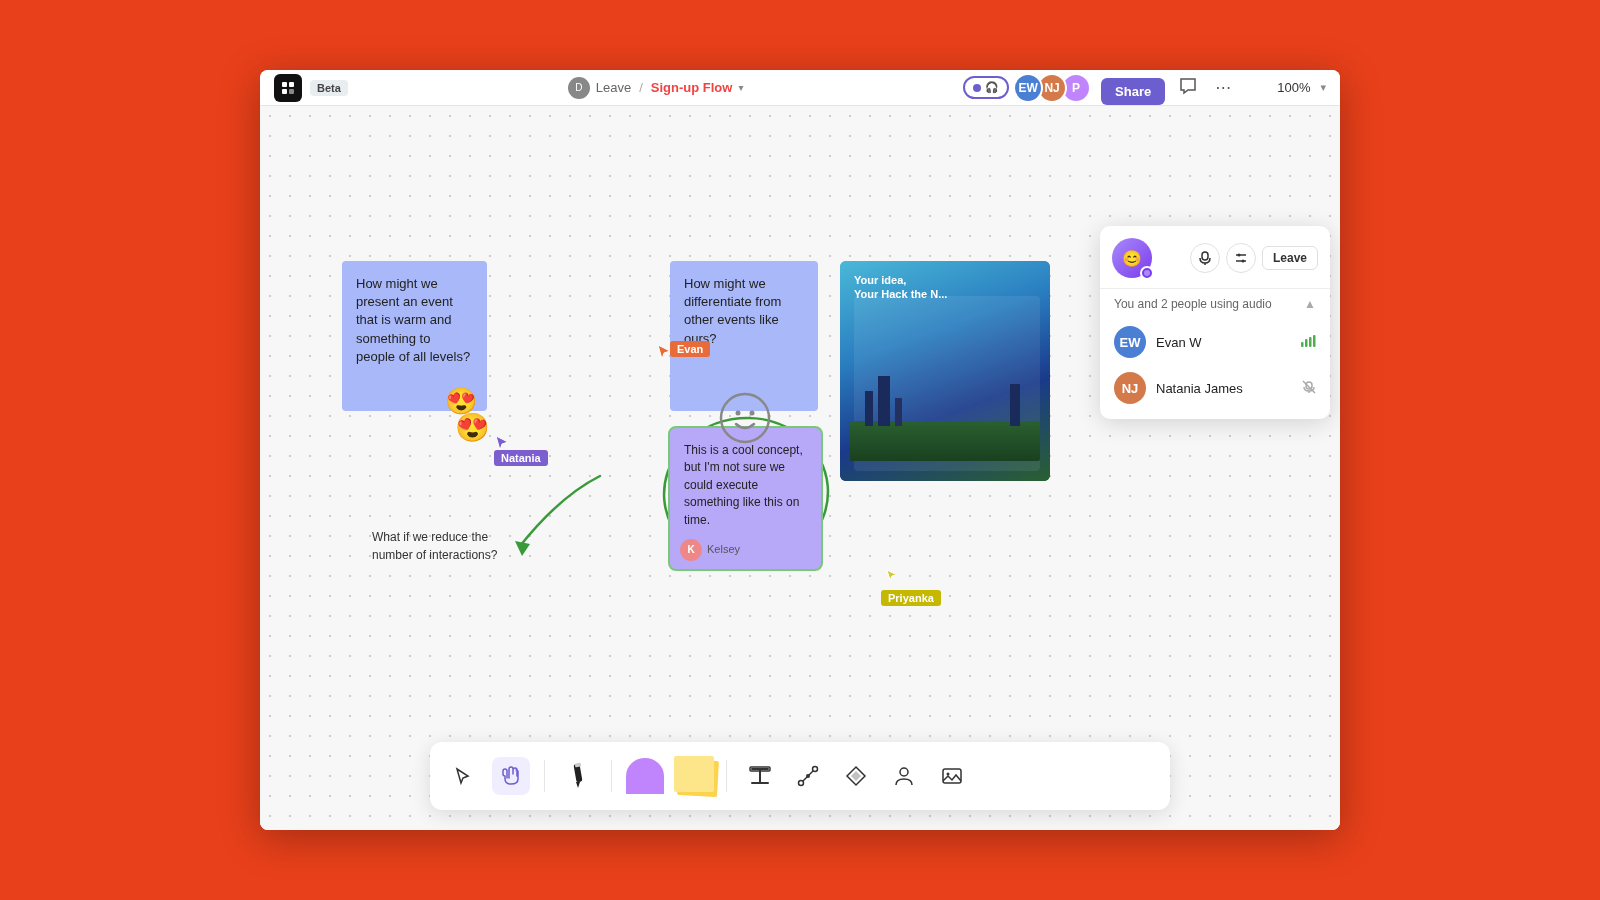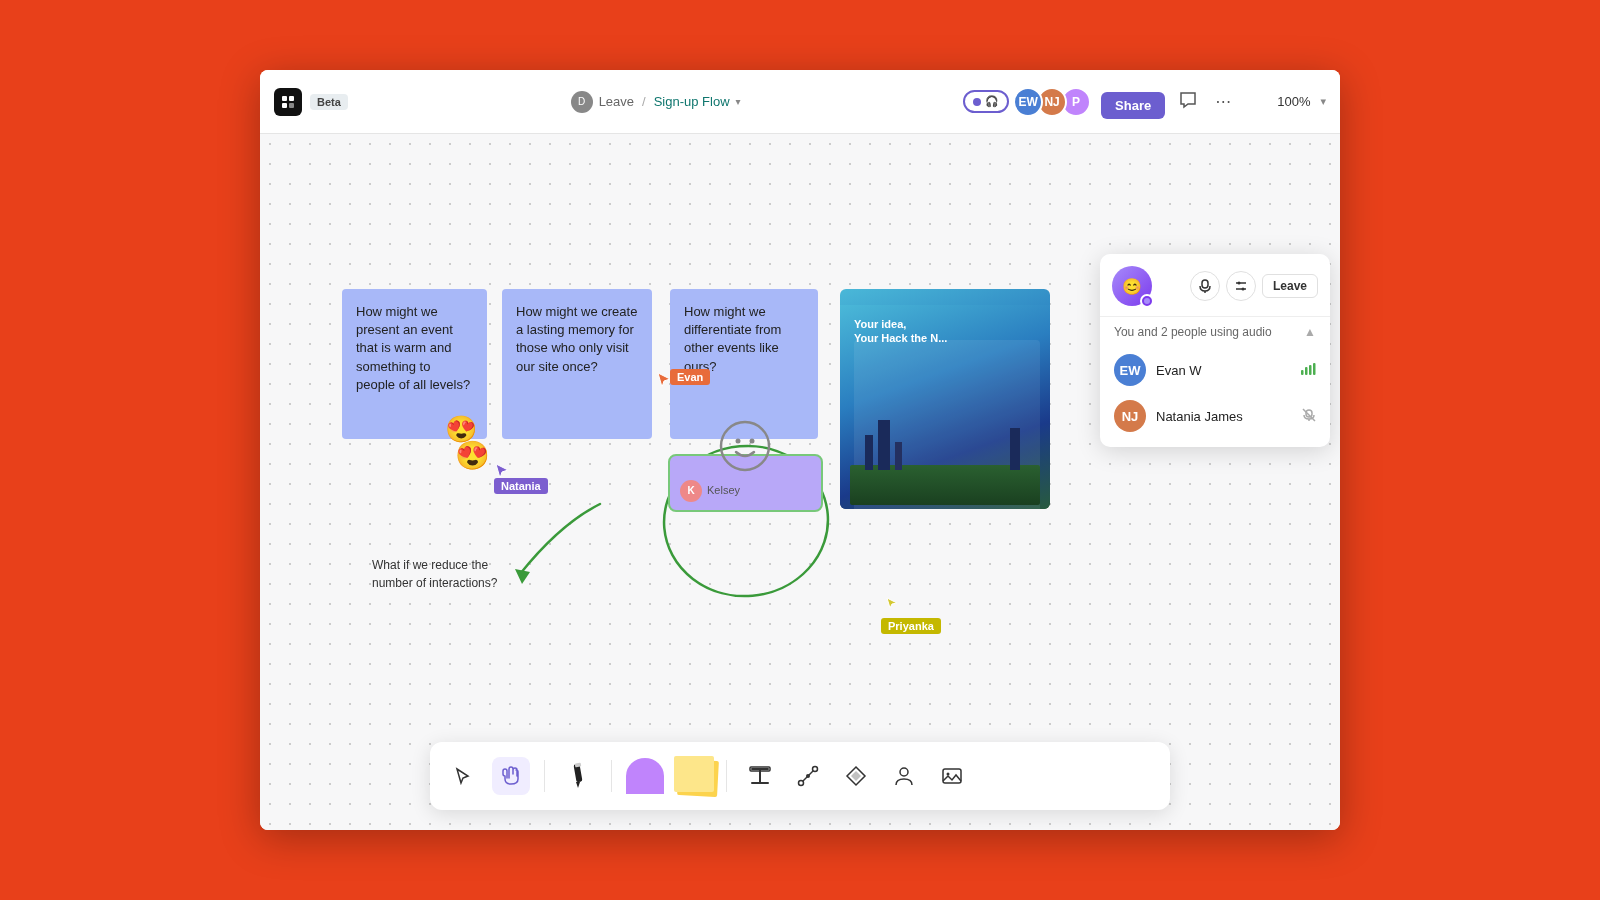--- a/index.html
+++ b/index.html
@@ -18,21 +18,21 @@
       background: #fff;
       border-radius: 8px;
       overflow: hidden;
       display: flex;
       flex-direction: column;
       box-shadow: 0 8px 40px rgba(0,0,0,0.3);
       position: relative;
     }
     
     #toolbar {
-      height: 64px;
+      height: 36px;
       background: #fff;
       border-bottom: 1px solid #e5e5e5;
       display: flex;
       align-items: center;
       padding: 0 14px;
       gap: 10px;
       position: relative;
       z-index: 10;
     }
     .toolbar-left { display: flex; align-items: center; gap: 8px; }
@@ -55,21 +55,21 @@
       flex: 1;
       display: flex;
       align-items: center;
       justify-content: center;
       gap: 6px;
       font-size: 13px;
       color: #333;
     }
     .drafts-link { color: #666; }
     .slash { color: #aaa; margin: 0 2px; }
-    .page-title { font-weight: 400; color: #0f766e; }
+    .page-title { font-weight: 700; color: #ef4444; }
     .chevron-down { color: #888; font-size: 10px; }
     .toolbar-right { display: flex; align-items: center; gap: 10px; }
     .audio-indicator {
       background: #fff;
       border: 2px solid #6c5ecf;
       border-radius: 20px;
       padding: 3px 8px;
       display: flex; align-items: center; gap: 4px;
       font-size: 11px; color: #6c5ecf; font-weight: 600;
     }
@@ -371,51 +371,49 @@
       <span style="color:#888;font-size:11px;">▾</span>
     </div>
   </div>
 
   <div id="canvas">
 
     <div class="blue-card" style="top:155px;left:82px;width:145px;height:150px;">
       <span>How might we present an event that is warm and something to people of all levels?</span>
     </div>
 
-    <div class="blue-card" style="top:155px;left:242px;width:150px;height:150px;">
-      <span>How might we create a lasting memory for those who only visit our site once?</span>
-    </div>
 
     <div class="blue-card" style="top:155px;left:410px;width:148px;height:150px;">
       <span>How might we differentiate from other events like ours?</span>
     </div>
 
     <div class="image-card" style="top:155px;left:580px;">
       <div class="image-inner">
-        <div style="width:100%;height:100%;background:linear-gradient(160deg,#4ab8d8 0%,#2a7ec0 35%,#1a3a8a 65%,#2a6030 100%);position:relative;margin-top:16px;">
+        <div style="width:100%;height:100%;background:linear-gradient(160deg,#4ab8d8 0%,#2a7ec0 35%,#1a3a8a 65%,#2a6030 100%);position:relative;">
           <div style="position:absolute;top:12px;left:14px;font-size:11px;font-weight:700;color:#fff;line-height:1.3;">Your idea,<br>Your Hack the N...</div>
           <div style="position:absolute;top:35px;left:14px;right:10px;bottom:10px;background:rgba(255,255,255,0.08);border-radius:4px;"></div>
 
           <div style="position:absolute;bottom:20px;left:10px;right:10px;height:60px;">
             <div style="position:absolute;bottom:0;left:0;right:0;height:40px;background:linear-gradient(to top, #1a4020,#2a6030);border-radius:2px;"></div>
             <div style="position:absolute;bottom:35px;left:15px;width:8px;height:35px;background:#1a2a5a;"></div>
             <div style="position:absolute;bottom:35px;left:28px;width:12px;height:50px;background:#1a2a5a;"></div>
             <div style="position:absolute;bottom:35px;left:45px;width:7px;height:28px;background:#243060;"></div>
             <div style="position:absolute;bottom:35px;right:20px;width:10px;height:42px;background:#1a2a5a;"></div>
           </div>
         </div>
       </div>
     </div>
 
     <div style="position:absolute;top:320px;left:408px;">
 
       <svg width="175" height="165" style="position:absolute;top:-15px;left:-10px;">
         <ellipse cx="88" cy="82" rx="82" ry="75" fill="none" stroke="#3a9a3a" stroke-width="2.5" stroke-dasharray="none" transform="rotate(-5 88 82)"></ellipse>
       </svg>
       <div class="comment-card">
+        <span>This is a cool concept, but I'm not sure we could execute something like this on time.</span>
         <div class="comment-avatar">
           <div class="av">K</div>
           <span>Kelsey</span>
         </div>
       </div>
     </div>
 
     <div style="position:absolute;top:285px;left:458px;">
       <svg width="54" height="54" viewBox="0 0 54 54">
         <circle cx="27" cy="27" r="24" fill="none" stroke="#888" stroke-width="2.5"></circle>

